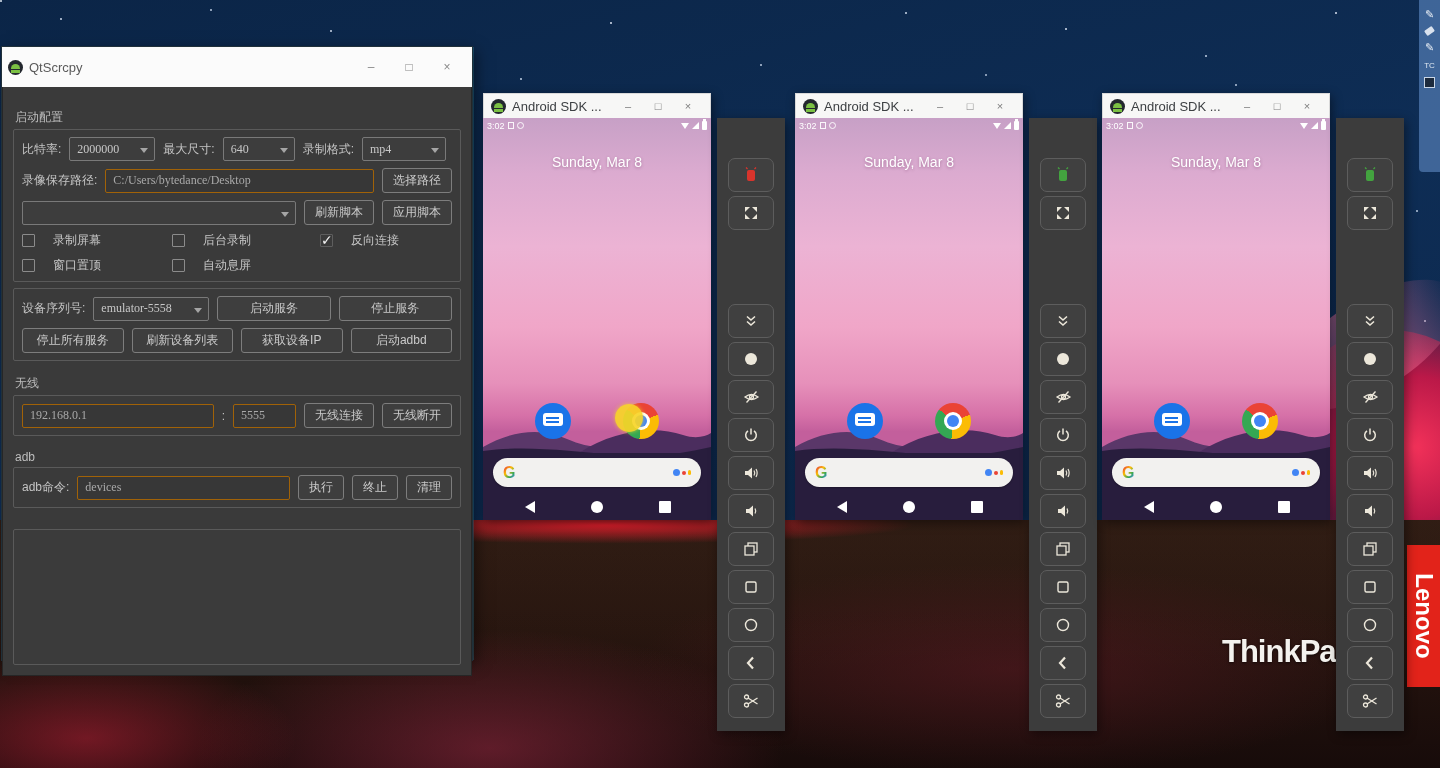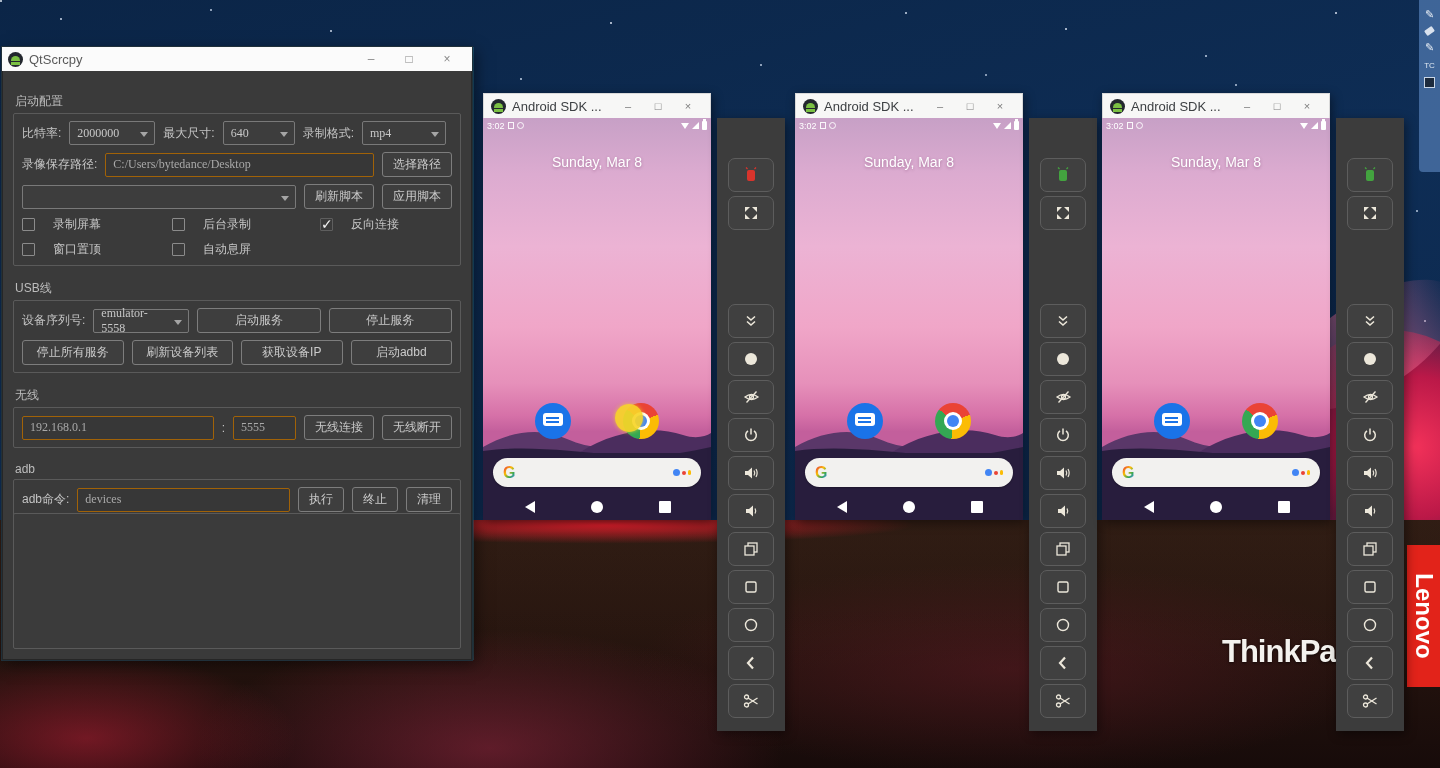--- a/index.html
+++ b/index.html
@@ -38,21 +38,21 @@
   
   .annot-bar { position:absolute; left:1419px; top:0; width:21px; height:172px;
     background:rgba(72,112,165,.85); border-radius:0 0 0 4px; display:flex; flex-direction:column;
     align-items:center; gap:7px; padding-top:8px; color:#e8eef5; font-size:11px; }
   .annot-bar .sq { width:11px; height:11px; background:#1d2b3d; border:1px solid #c9d6e6; }
   .annot-bar .tc { font-size:8px; letter-spacing:0; color:#dfe8f2; }
 
   
   .qt-win { position:absolute; left:2px; top:47px; width:470px; height:613px;
     box-shadow:0 0 0 1px #20303a, 4px 4px 14px rgba(0,0,0,.5), 2px 0 0 rgba(55,160,190,.35); }
-  .qt-title { height:24px; background:#fbfbfb; display:flex; align-items:center; padding:0 6px; }
+  .qt-title { height:40px; background:#fbfbfb; display:flex; align-items:center; padding:0 6px; }
   .qt-title-text { color:#5a5a5a; font-size:13px; margin-left:6px; flex:1; }
   .win-ctls { display:flex; gap:0; }
   .win-ctl { width:38px; text-align:center; color:#8a8a8a; font-size:12px; line-height:24px; }
   .android-badge { width:15px; height:15px; border-radius:50%; background:#23272e; position:relative; flex:none; }
   .android-badge::before { content:""; position:absolute; left:3px; top:4px; width:9px; height:5px;
     border-radius:5px 5px 0 0; background:#7bc043; }
   .android-badge::after { content:""; position:absolute; left:3px; top:10px; width:9px; height:3px; background:#7bc043; }
   .qt-body { height:589px; background:#3a3a3a; border:1px solid #262626; border-top:none;
     padding:8px 10px 10px 10px; color:#c6c6c6; font-size:12px; position:relative; }
   .grp-label { color:#bdbdbd; font-size:12px; margin:14px 0 3px 2px; }
@@ -211,25 +211,24 @@
             <span>窗口置顶</span>
           </span>
           <span class="cb">
             <span class="cb-box"></span>
             <span>自动息屏</span>
           </span>
           <span></span>
         </div>
       </div>
 
-      <div class="grp-label">USB线</div>
       <div class="grp-box">
         <div class="frow">
           <span class="flabel">设备序列号:</span>
-          <span class="combo val-text" style="width:96px;">emulator-5558</span>
+          <span class="combo val-text" style="width:116px;">emulator-5558</span>
           <span class="qbtn" style="flex:1;">启动服务</span>
           <span class="qbtn" style="flex:1;">停止服务</span>
         </div>
         <div class="frow">
           <span class="qbtn" style="flex:1;">停止所有服务</span>
           <span class="qbtn" style="flex:1;">刷新设备列表</span>
           <span class="qbtn" style="flex:1;">获取设备IP</span>
           <span class="qbtn" style="flex:1;">启动adbd</span>
         </div>
       </div>

